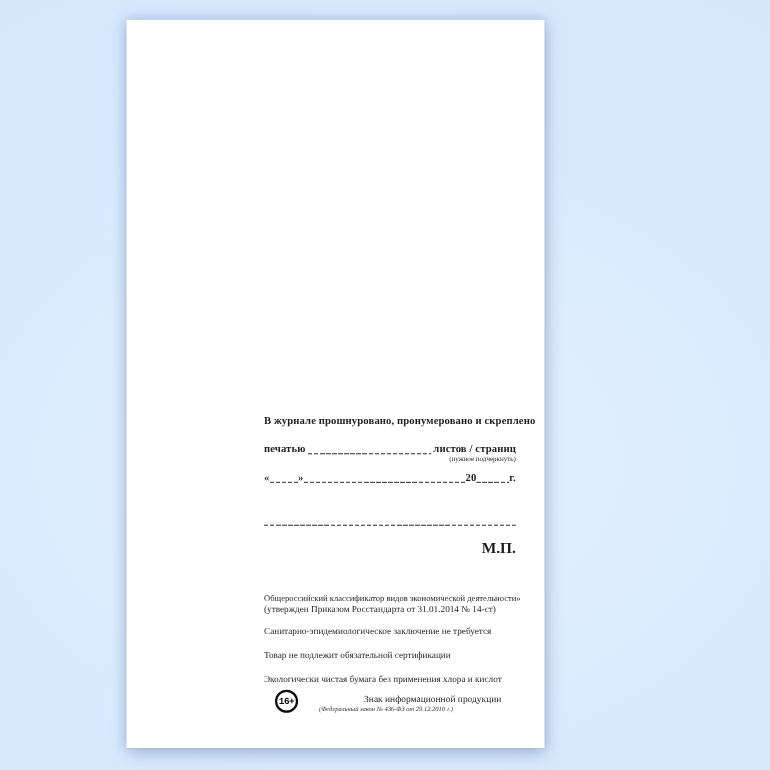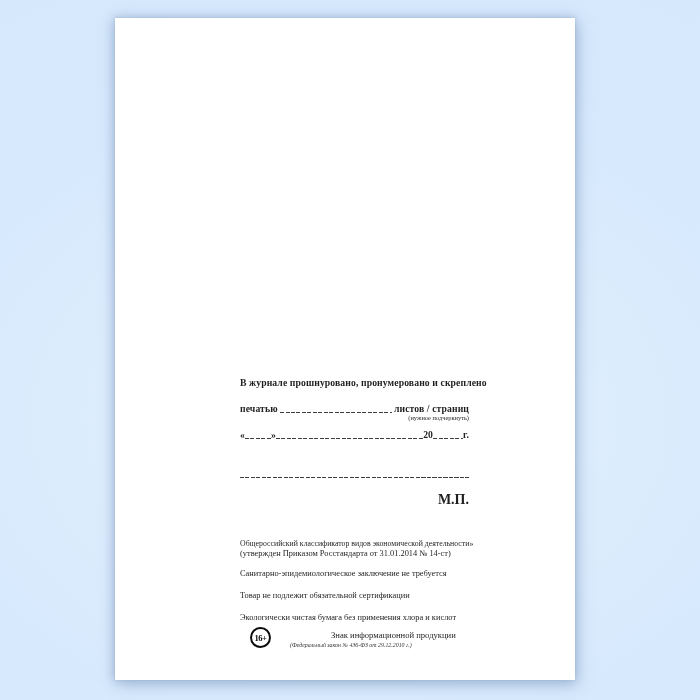--- a/index.html
+++ b/index.html
@@ -3,21 +3,21 @@
 <meta charset="utf-8">
 <style>
   html,body{margin:0;padding:0;}
   body{
     width:700px;height:700px;overflow:hidden;
     font-family:"Liberation Serif","DejaVu Serif",serif;
     background:radial-gradient(ellipse 130% 95% at 50% 60%, #e4f1fe 0%, #d8eafd 45%, #d2e6fb 100%);
     position:relative;
   }
   .page{
-    position:absolute;left:115px;top:18px;width:460px;height:662px;
+    position:absolute;left:115px;top:18px;width:380px;height:662px;
     background:#ffffff;
     box-shadow:
       0 0 2px rgba(150,172,200,.55),
       3px 5px 14px rgba(125,155,192,.50),
       -4px 2px 10px rgba(140,165,198,.30),
       0 -3px 8px rgba(148,172,202,.28);
   }
   .textcol{position:absolute;left:125px;top:0;width:229px;height:100%;color:#1f1f1f;}
   .line{position:absolute;left:0;width:229px;white-space:nowrap;}
   .row{display:flex;align-items:flex-end;height:12px;}
@@ -29,21 +29,21 @@
   .note{font-size:6.4px;font-weight:normal;color:#2a2a2a;text-align:right;}
   .fullline{position:absolute;left:0;width:229px;height:1px;
         background:repeating-linear-gradient(90deg,#3c3c3c 0 4px,transparent 4px 5.5px);}
   .mp{font-size:14px;font-weight:bold;text-align:right;}
   .small{font-size:8.4px;}
   .smaller{font-size:7.8px;}
   .ital{}
   .badge{
     position:absolute;left:10px;width:17px;height:17px;border:2.4px solid #0c0c0c;border-radius:50%;
     display:flex;align-items:center;justify-content:center;
-    font-family:Liberation Serif, serif;
+    font-family:Liberation Mono, monospace;
     font-size:8.5px;font-weight:bold;letter-spacing:-.4px;color:#0c0c0c;background:#fff;
   }
   .agetitle{position:absolute;left:50px;font-size:8.6px;white-space:nowrap;margin-left:41px;}
   .agelaw{position:absolute;left:50px;font-size:5.9px;font-style:italic;color:#333;white-space:nowrap;}
   .lbl{padding:0 2px 0 0;}
   .lblL{padding:0 0 0 2px;margin-top:41px;}
 </style>
 </head>
 <body>
 

